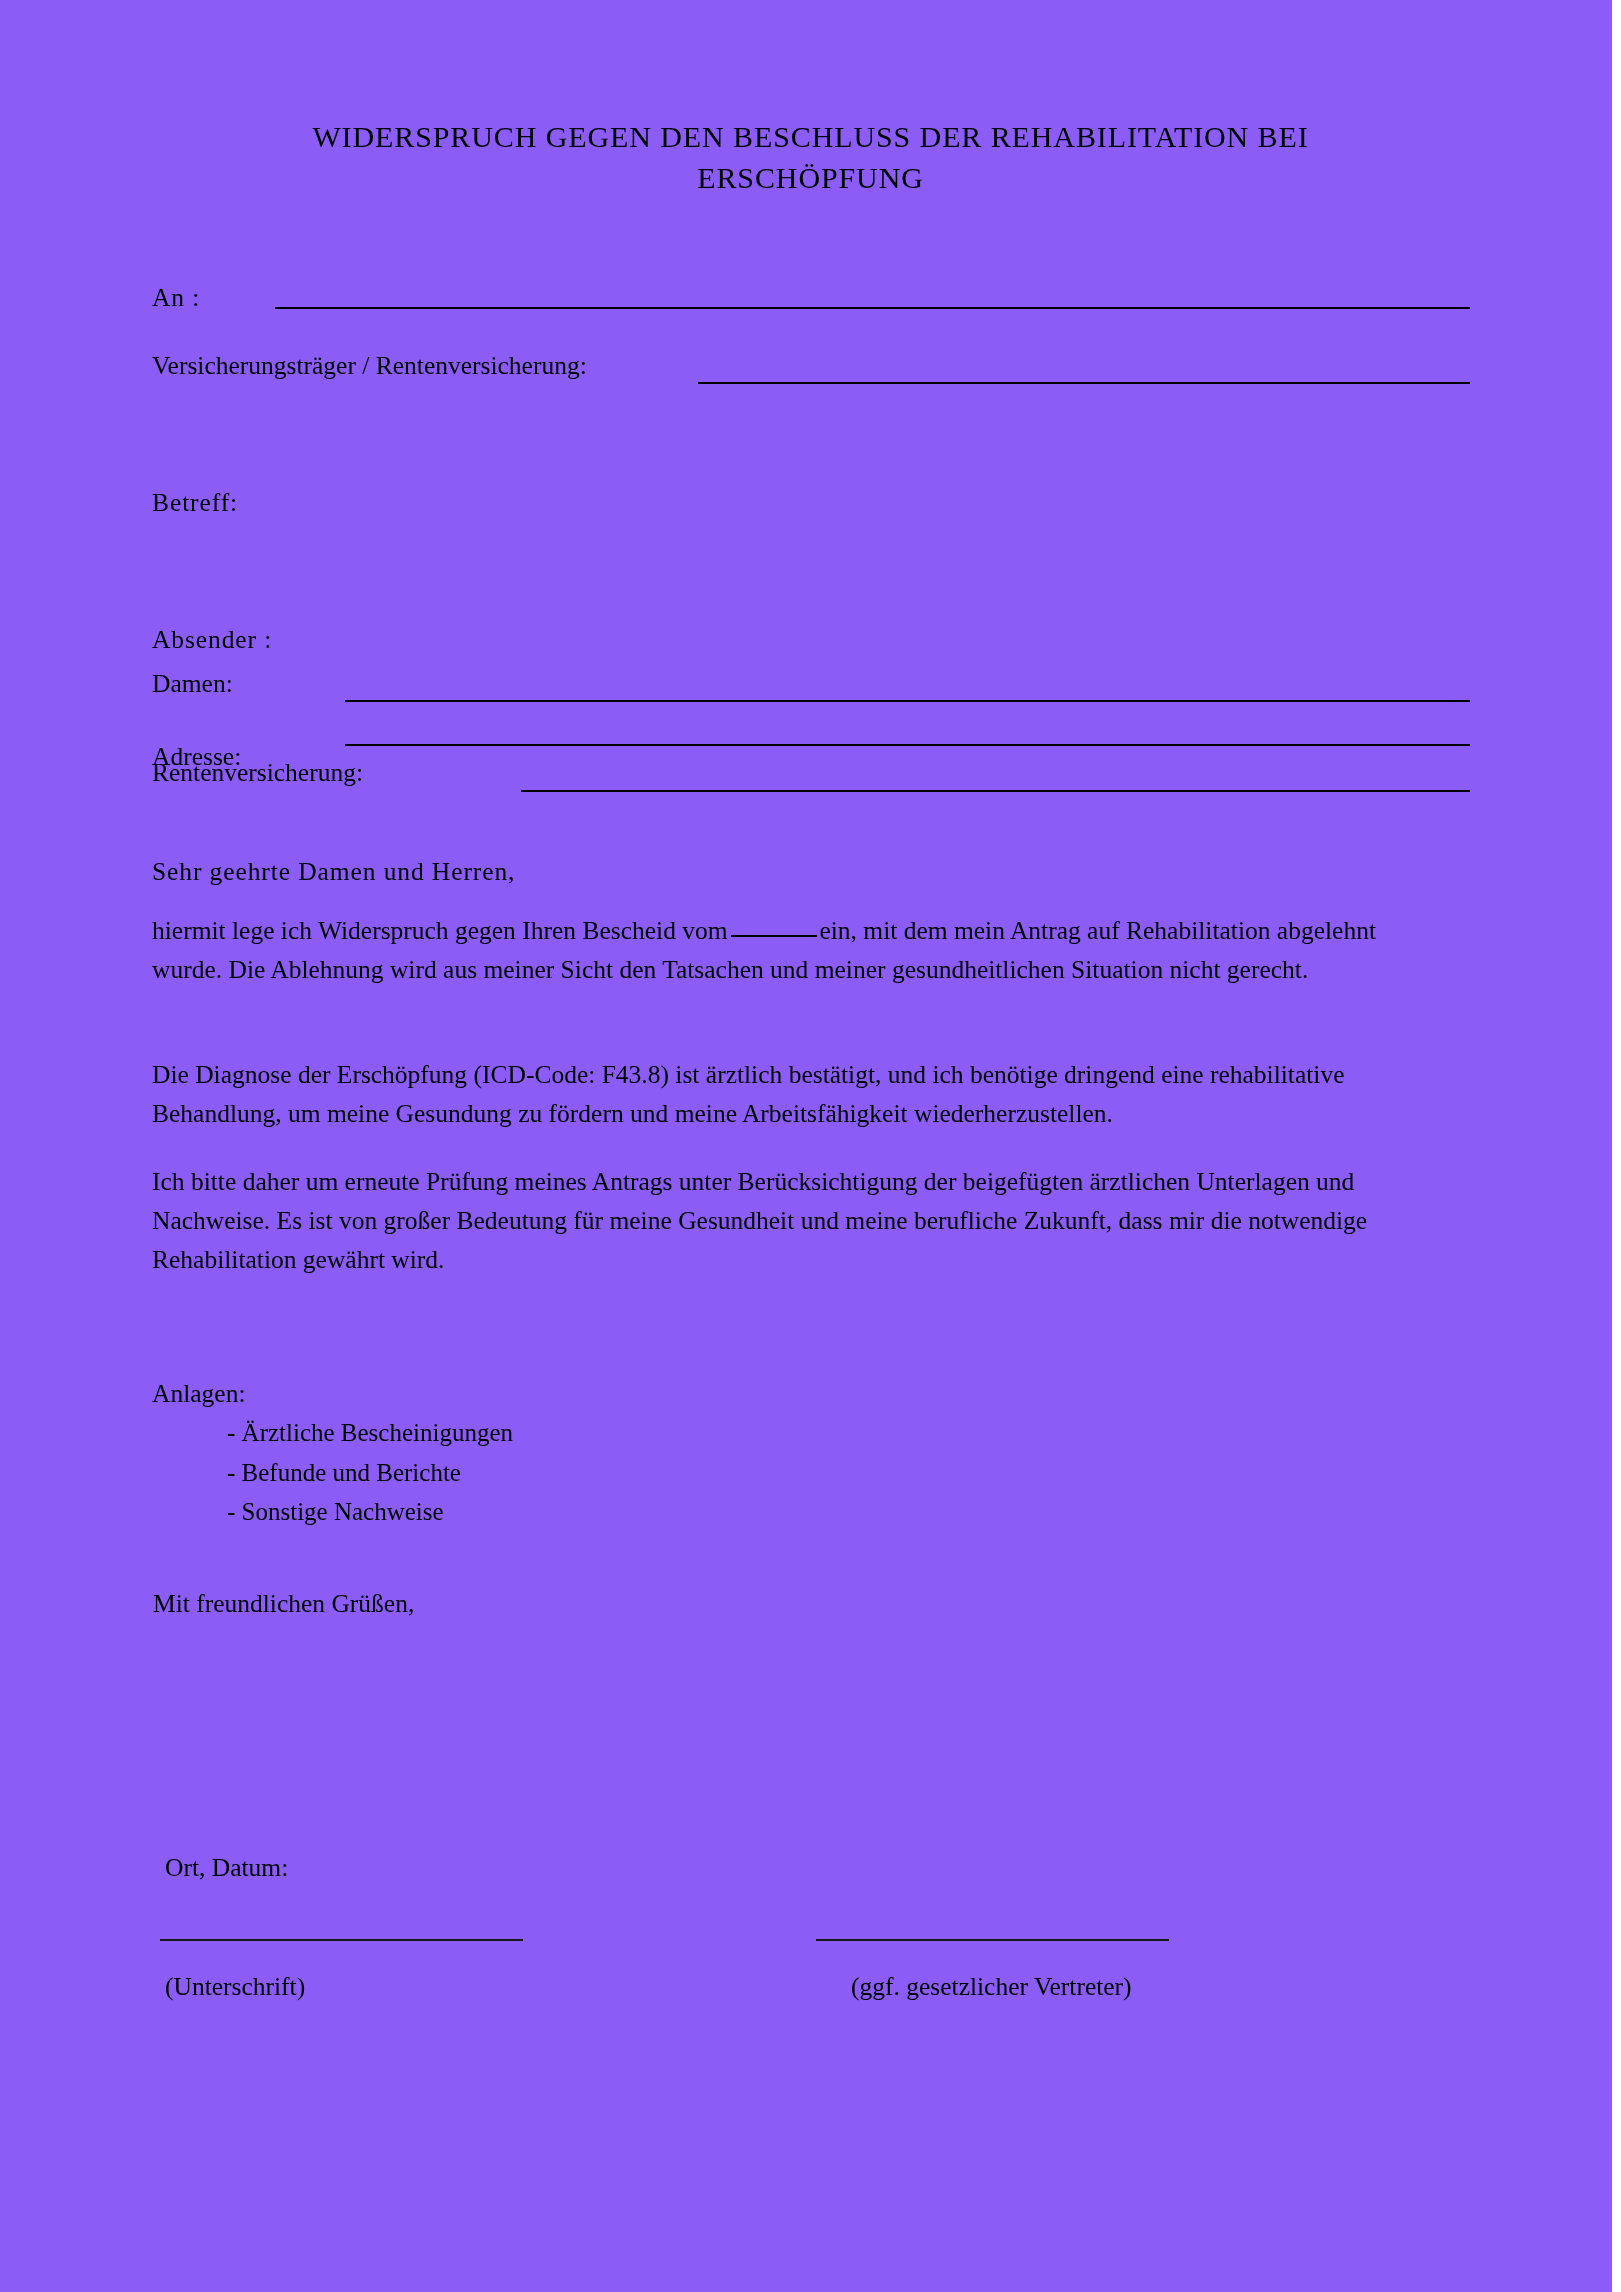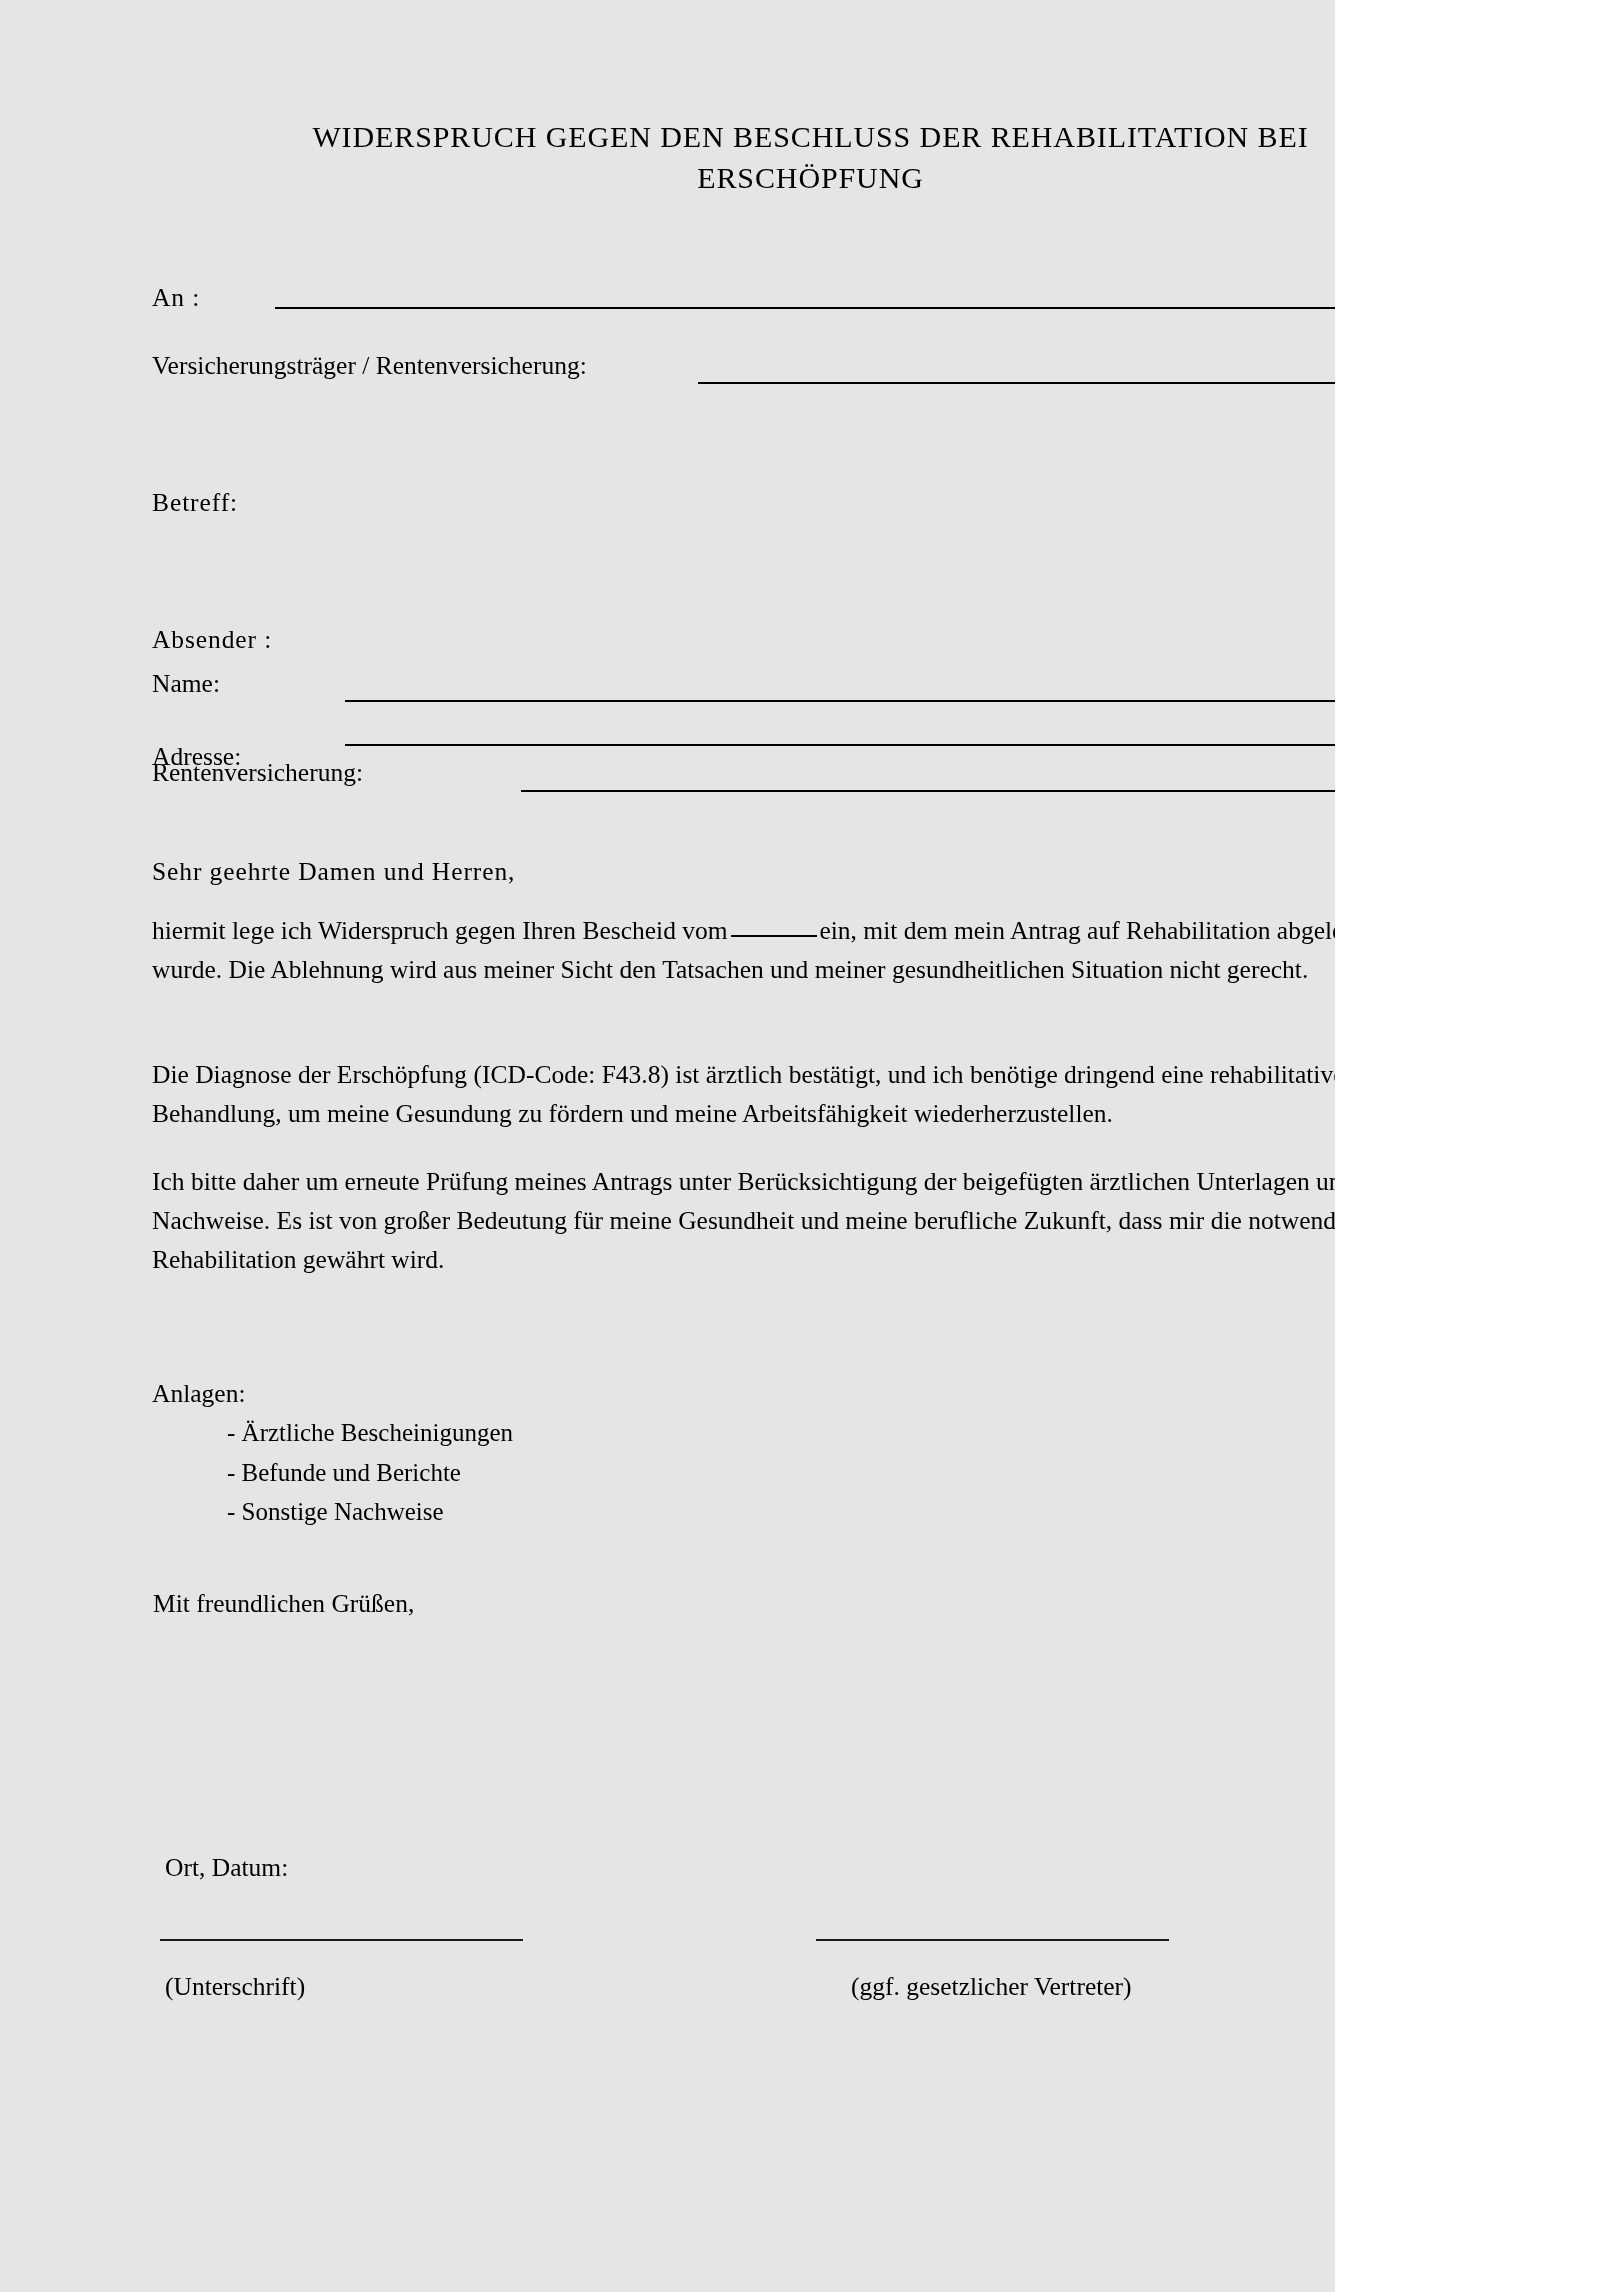--- a/index.html
+++ b/index.html
@@ -3,23 +3,23 @@
 <meta charset="utf-8">
 <style>
   html, body {
     margin: 0;
     padding: 0;
     background: #ffffff;
   }
 
   .page {
     position: relative;
-    width: 1335px;
+    width: 1612px;
     height: 2293px;
-    background: #e5e5e5;
+    background: #8b5cf6;
     font-family: "Liberation Serif", "DejaVu Serif", serif;
     color: #000000;
     overflow: hidden;
   }
 
   
   .doc-title {
     position: absolute;
     left: 242px;
     top: 116px;
@@ -91,21 +91,21 @@
   <div class="label tracked" style="left:152px; top:282px;">An :</div>
   <div class="rule" style="left:275px; top:307px; width:1195px;"></div>
 
   <div class="label" style="left:152px; top:350px;">Versicherungsträger / Rentenversicherung:</div>
   <div class="rule" style="left:698px; top:382px; width:772px;"></div>
 
   <div class="label tracked" style="left:152px; top:487px;">Betreff:</div>
 
   <div class="label tracked" style="left:152px; top:624px;">Absender :</div>
 
-  <div class="label" style="left:152px; top:668px;">Name:</div>
+  <div class="label" style="left:152px; top:668px;">Damen:</div>
   <div class="rule" style="left:345px; top:700px; width:1125px;"></div>
 
   <div class="label" style="left:152px; top:713px;margin-top:28px;">Adresse:</div>
   <div class="rule" style="left:345px; top:744px; width:1125px;"></div>
 
   <div class="label" style="left:152px; top:757px;">Rentenversicherung:</div>
   <div class="rule" style="left:521px; top:790px; width:949px;"></div>
 
   <div class="label tracked" style="left:152px; top:856px;">Sehr geehrte Damen und Herren,</div>
 

